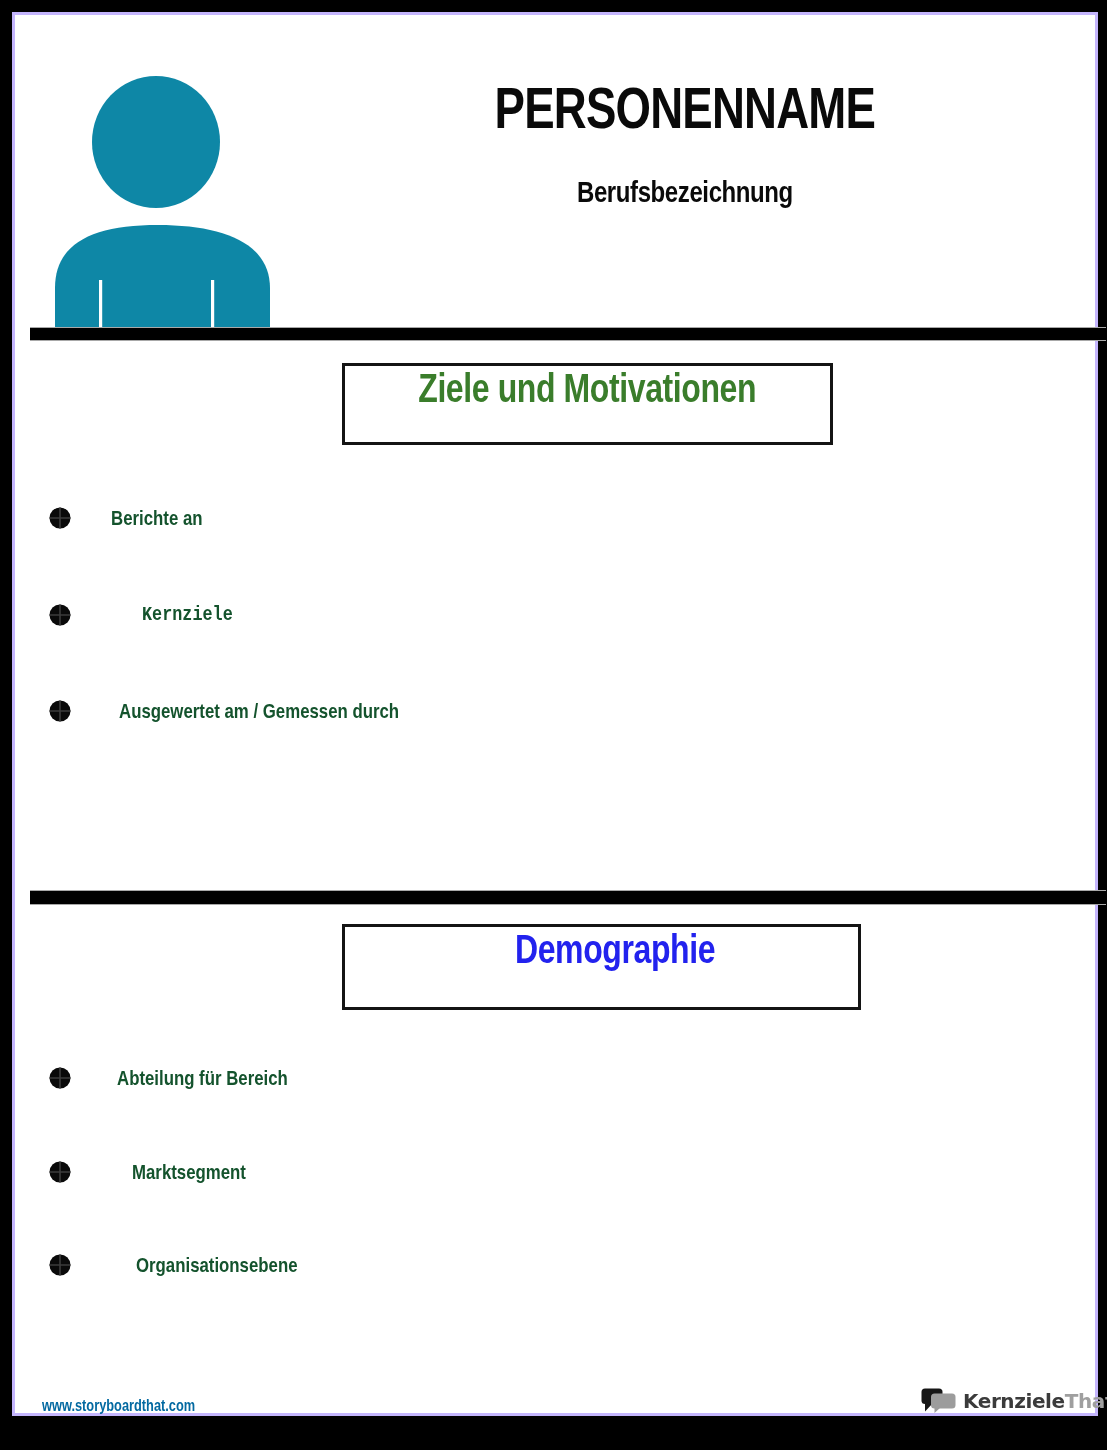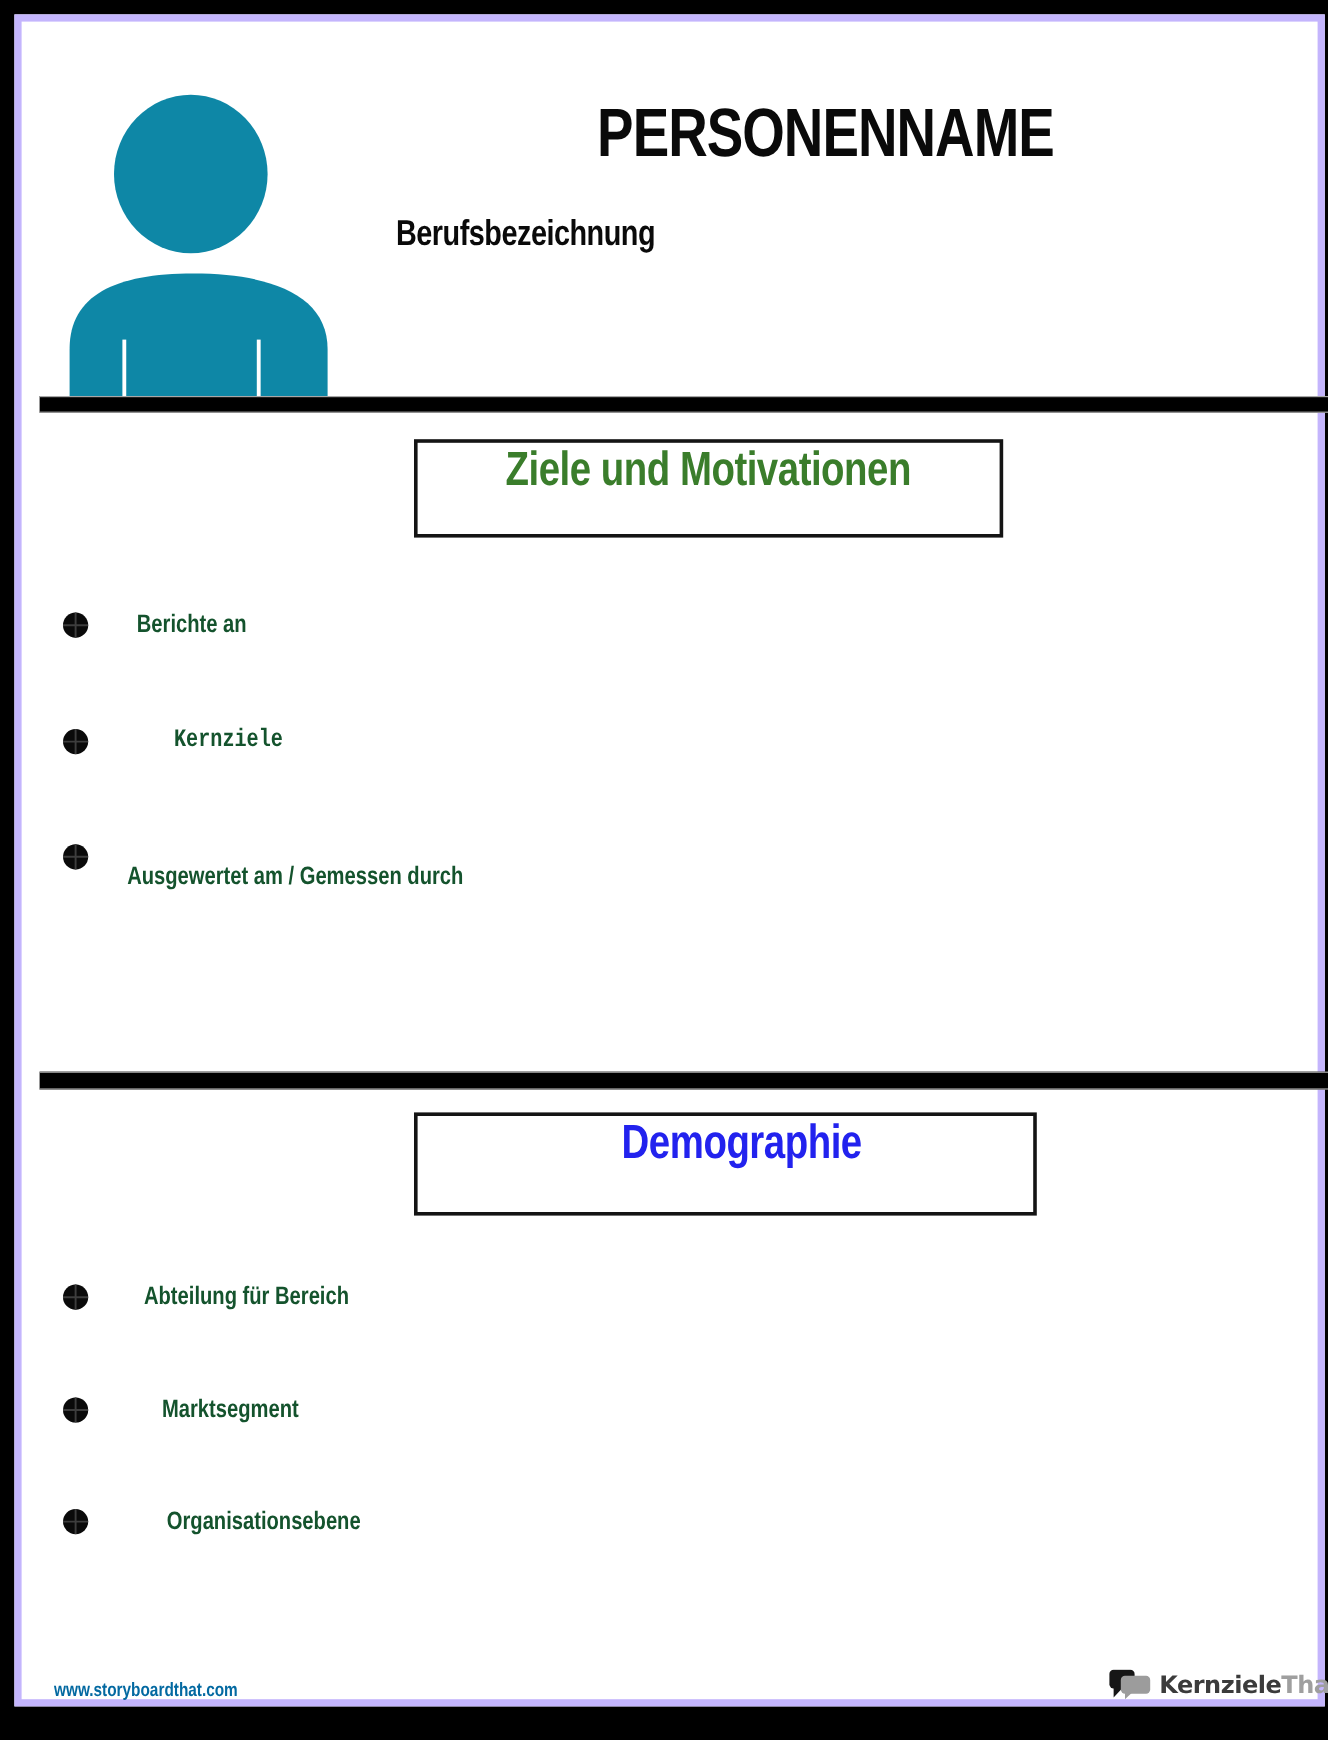--- a/index.html
+++ b/index.html
@@ -2,34 +2,34 @@
 <html><head>
 <meta charset="utf-8">
 <style>
   html,body{margin:0;padding:0;}
   body{
     width:1107px;height:1450px;position:relative;background:#000;
     font-family:"Liberation Sans", sans-serif;overflow:hidden;
   }
   .page{
     position:absolute;left:12px;top:12px;width:1080px;height:1398px;
-    background:#fff;border:6px solid #c4b5fd;
+    background:#fff;border:3px solid #c4b5fd;
   }
   
   .cx{display:inline-block;transform:scaleX(0.8);white-space:nowrap;}
   .ox-c{transform-origin:center center;}
   .ox-l{transform-origin:left center;}
 
   .avatar{position:absolute;left:36px;top:60px;width:222px;height:253px;}
 
   .title-wrap{position:absolute;left:285px;top:64px;width:770px;text-align:center;}
   .persona-name{
     font-weight:bold;font-size:57px;line-height:58px;color:#0a0a0a;letter-spacing:-1px;
   }
-  .subtitle-wrap{position:absolute;left:285px;top:160px;width:770px;text-align:left;}
+  .subtitle-wrap{position:absolute;left:285px;top:160px;width:770px;text-align:center;}
   .persona-role{
     font-weight:bold;font-size:30px;line-height:34px;color:#0a0a0a;letter-spacing:-0.5px;
   }
 
   .divider{
     position:absolute;left:15px;width:1076px;background:#000;
     border-top:1px solid #a8a8a8;border-bottom:1px solid #a8a8a8;
   }
   .divider-1{top:312px;height:12px;}
   .divider-2{top:875px;height:13px;}
@@ -46,21 +46,21 @@
 
   .bullet{position:absolute;left:34px;width:22px;height:22px;}
   .b1{top:492px;} .b2{top:589px;} .b3{top:685px;}
   .b4{top:1052px;} .b5{top:1146px;} .b6{top:1239px;}
 
   .blabel{
     position:absolute;font-weight:bold;font-size:21px;line-height:22px;color:#14532d;
   }
   .l1{left:96px;top:492px;}
   .l2{left:127px;top:589px;font-family:Liberation Mono, monospace;}
-  .l3{left:88px;top:685px;margin-top:17px;}
+  .l3{left:104px;top:685px;}
   .l4{left:102px;top:1052px;text-align:center;}
   .l5{left:117px;top:1146px;}
   .l6{left:121px;top:1239px;}
 
   .footer-url{
     position:absolute;left:27px;top:1382px;font-weight:bold;font-size:16px;
     line-height:18px;color:#0369a1;
   }
   .logo{
     position:absolute;left:906px;top:1372px;height:28px;

